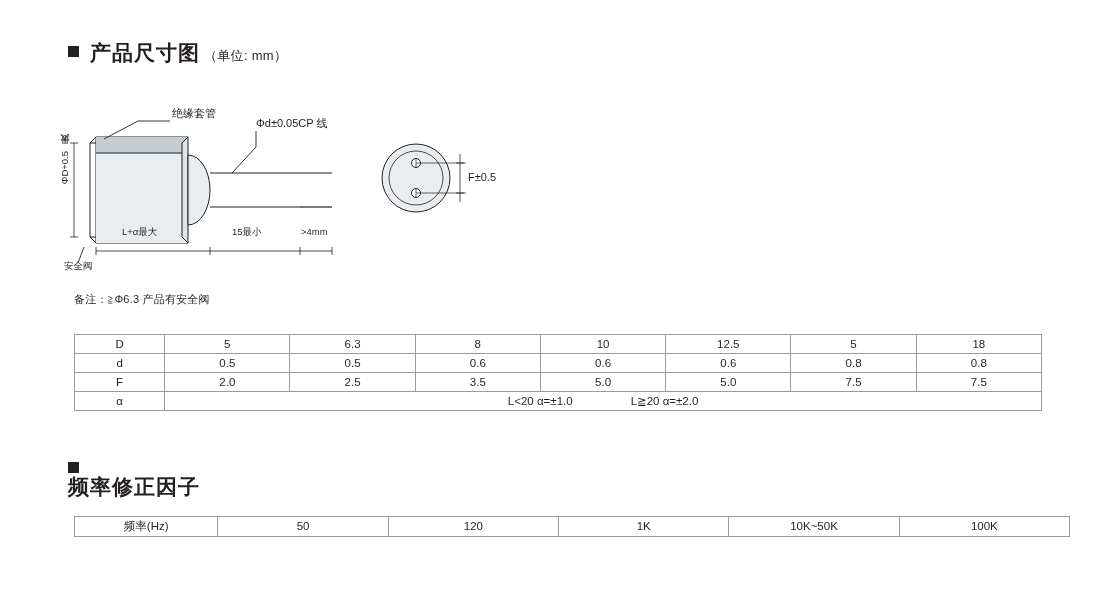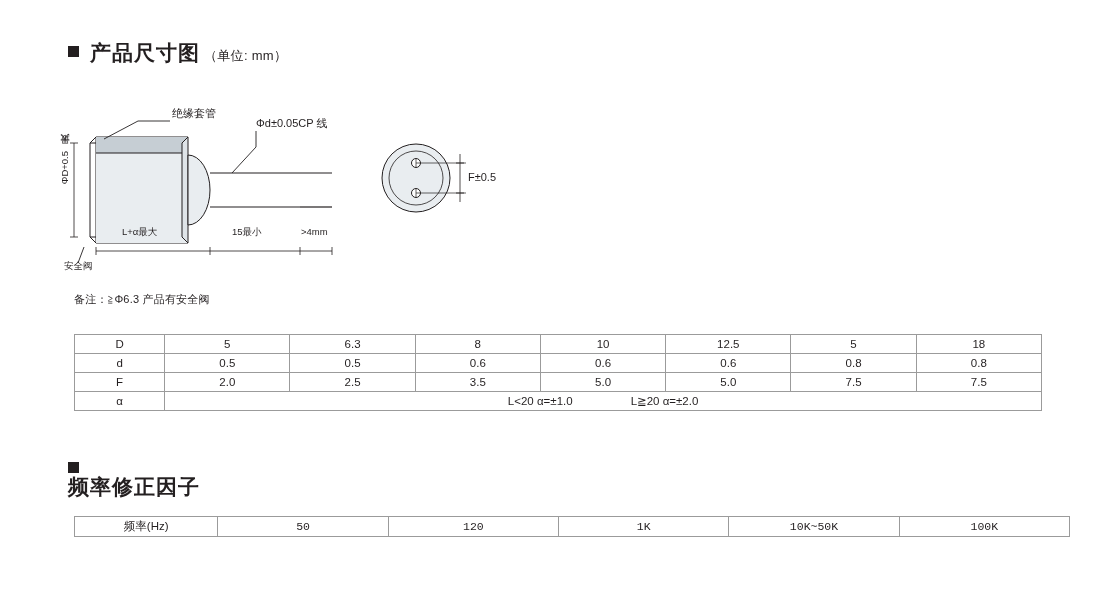--- a/index.html
+++ b/index.html
@@ -111,21 +111,21 @@
     position: relative;
   }
   .alpha-inner {
     display: flex;
     justify-content: center;
     gap: 58px;
   }
 
   #freq-table { left: 74px; top: 516px; width: 996px; }
   #freq-table td.rowhead { width: 128px; }
-  #freq-table td.val { width: 152px; font-family: Liberation Mono, monospace; }
+  #freq-table td.val { width: 152px; }
   #freq-table td { height: 19px; line-height: 19px; }
 </style>
 </head>
 <body>
 
 <div class="section-head" id="head-dim">
   <span class="bullet-sq"></span>
   <span class="sec-title">产品尺寸图</span>
   <span class="sec-unit">（单位: mm）</span>
 </div>

